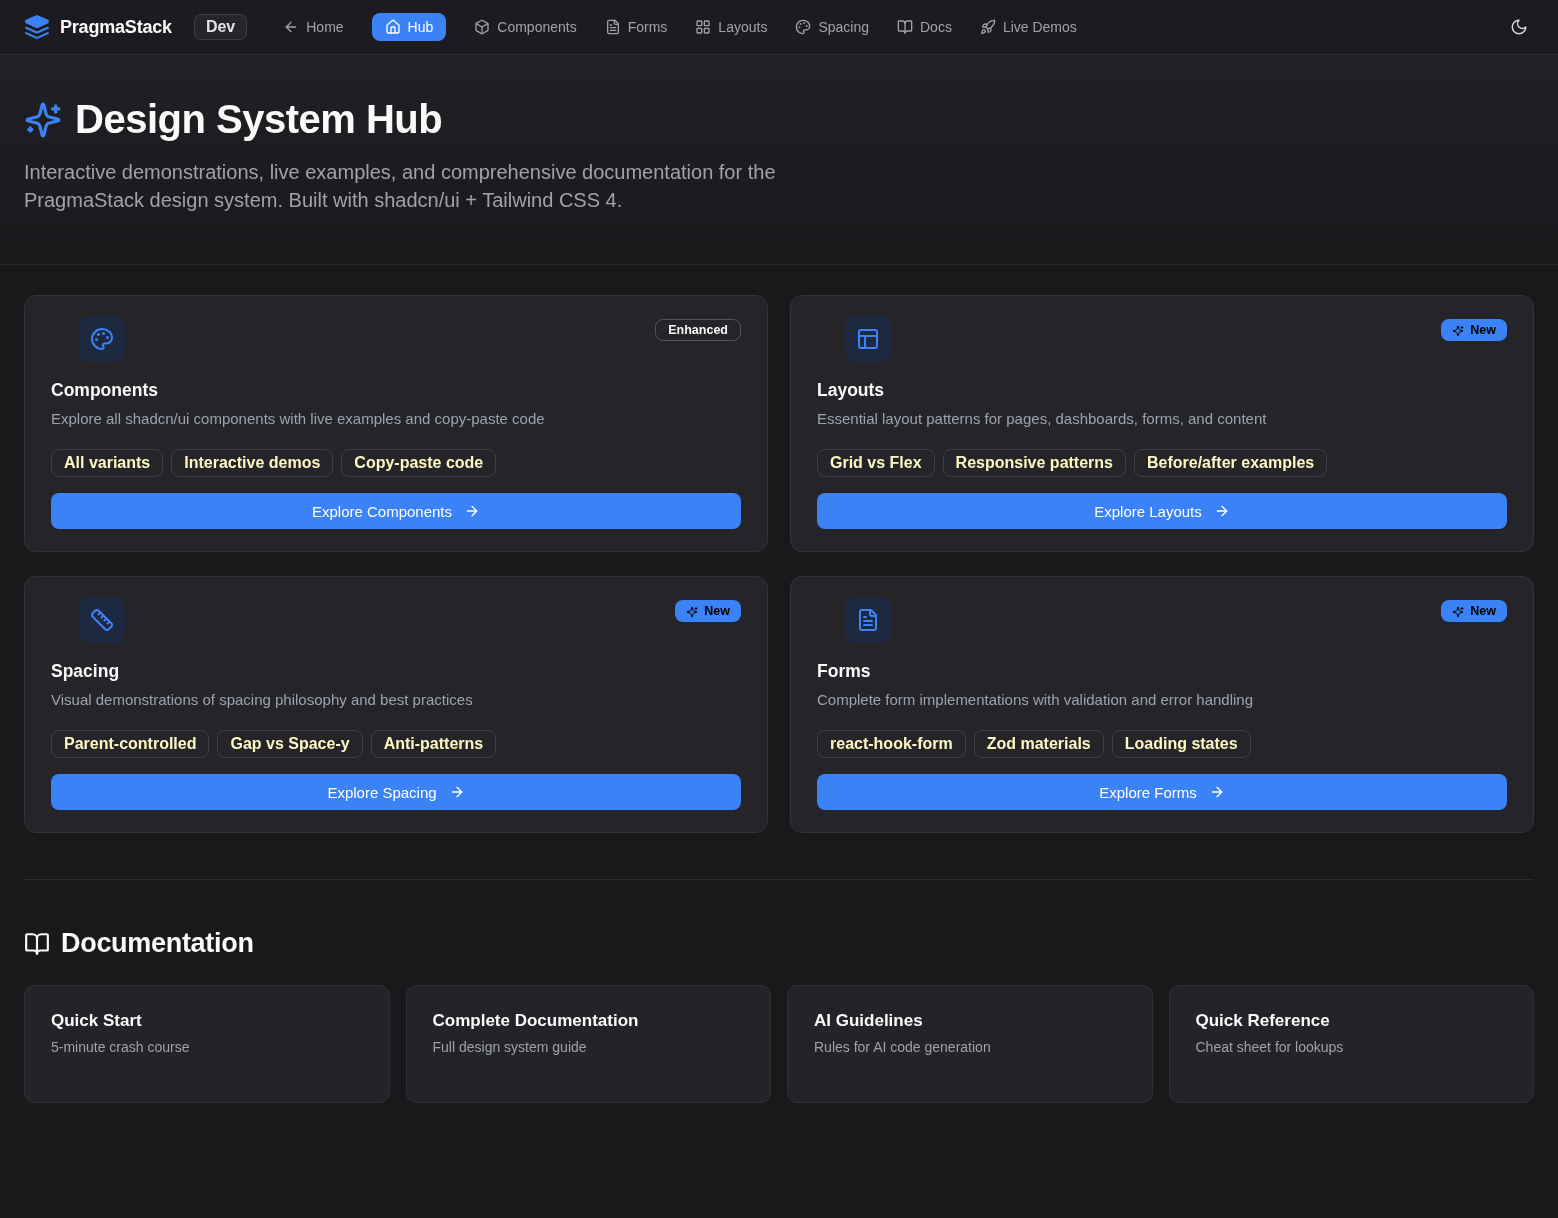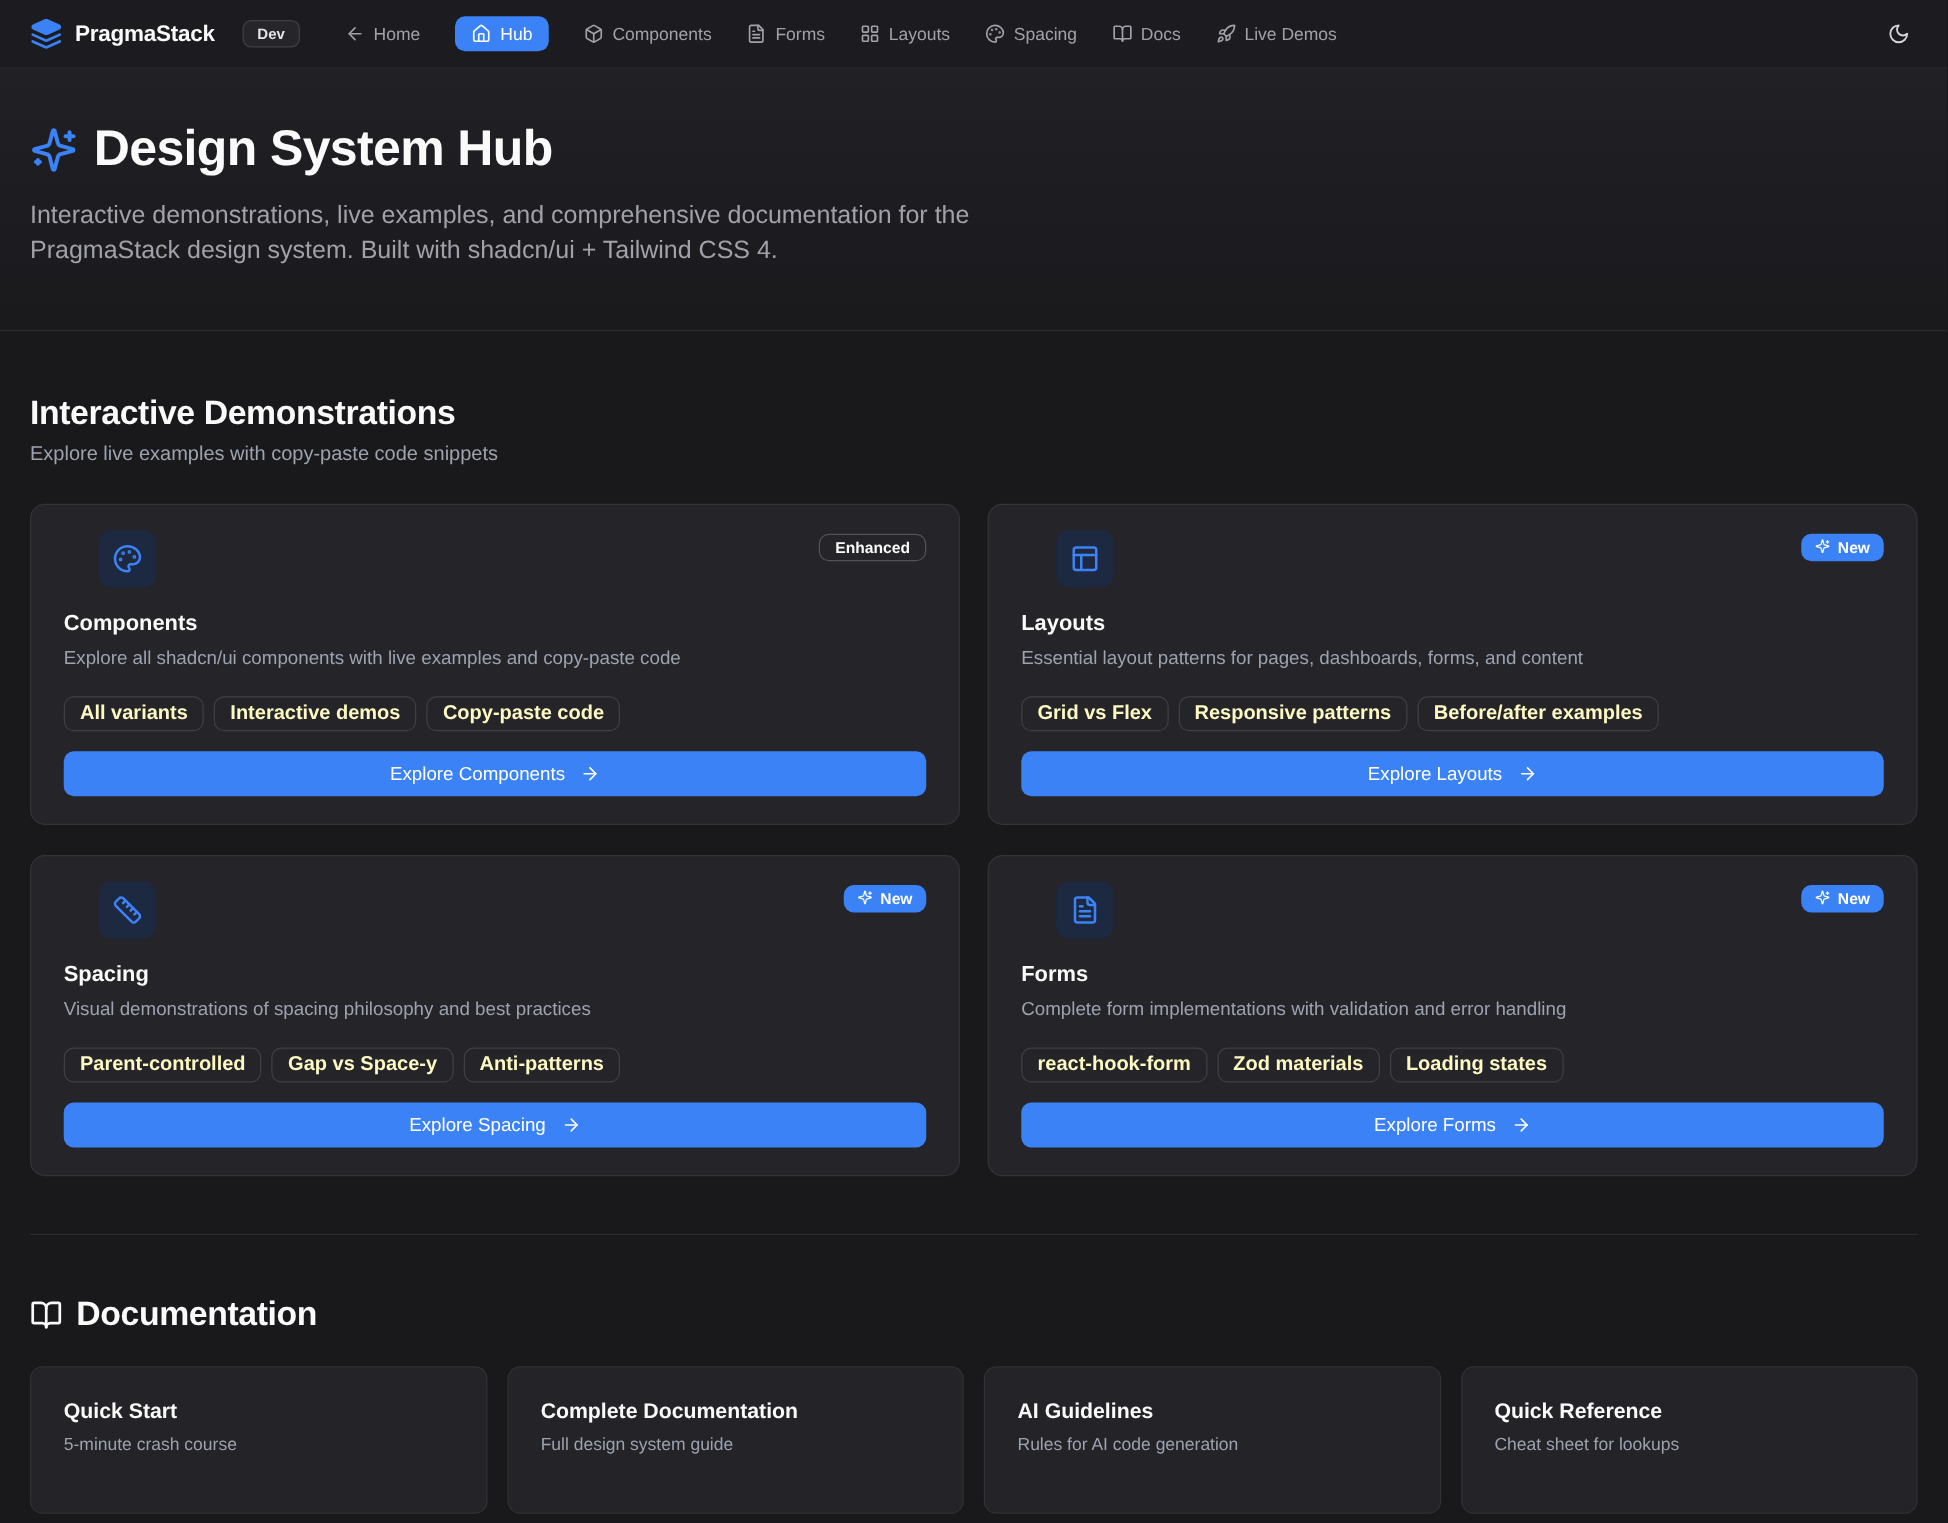--- a/index.html
+++ b/index.html
@@ -18,21 +18,21 @@
     background:#1c1c20;
     border-bottom:1px solid #2d2d31;
     display:flex;
     align-items:center;
     padding:0 24px;
   }
   .brand { display:flex; align-items:center; gap:10px; }
   .brand-name { font-size:18px; font-weight:700; letter-spacing:-0.2px; }
   .env-badge {
     margin-left:12px;
-    font-size:12px; font-weight:600;
+    font-size:16px; font-weight:600;
     color:#e4e4e7;
     background:#26262a;
     border:1px solid #3f3f46;
     border-radius:7px;
     padding:3px 11px;
   }
   .nav { display:flex; align-items:center; margin-left:36px; gap:28px; }
   .nav-item {
     display:flex; align-items:center; gap:7px;
     color:#a1a1aa; font-size:14px; font-weight:500;
@@ -90,24 +90,24 @@
     display:flex; align-items:center; justify-content:center;
     color:#3d82f6;
   }
   .icon-tile svg { width:24px; height:24px; }
   .badge-outline {
     border:1px solid #52525b; border-radius:8px;
     padding:3px 12px; font-size:12.5px; font-weight:600; color:#fafafa;
     margin-top:3px;
   }
   .badge-new {
-    background:#3b82f6; color:#ffffff;
+    background:#3b82f6; color:#000000;
     border-radius:8px; padding:4px 11px;
     font-size:12.5px; font-weight:600;
-    display:flex; align-items:flex-start; gap:6px;
+    display:flex; align-items:flex-end; gap:6px;
     margin-top:3px;
   }
   .badge-new svg { width:12px; height:12px; }
   .demo-card h3 { margin-top:18px; font-size:17.5px; font-weight:700; }
   .demo-card .card-desc { margin-top:9px; font-size:15px; color:#9ca3af; }
   .tags { margin-top:22px; display:flex; gap:8px; }
   .tag {
     border:1px solid #3f3f46; border-radius:8px;
     padding:4px 12px; font-size:16px; font-weight:600; color:#fef9c3;
     white-space:nowrap;
@@ -274,24 +274,20 @@
           <path d="M5 18H3"></path>
         </svg>
     </span>
     <h1 class="hero-title">Design System Hub</h1>
   </div>
   <p class="hero-desc">Interactive demonstrations, live examples, and comprehensive documentation for the PragmaStack design system. Built with shadcn/ui + Tailwind CSS 4.</p>
 </section>
 
 <main class="content">
 
-  <div class="section-head">
-    <h2 class="section-title">Interactive Demonstrations</h2>
-    <p class="section-sub">Explore live examples with copy-paste code snippets</p>
-  </div>
 
   <div class="demo-grid">
 
     <div class="demo-card">
       <div class="card-top">
         <div class="icon-tile">
           <svg viewBox="0 0 24 24" fill="none" stroke="currentColor" stroke-width="2" stroke-linecap="round" stroke-linejoin="round">
               <circle cx="13.5" cy="6.5" r=".5" fill="currentColor"></circle>
               <circle cx="17.5" cy="10.5" r=".5" fill="currentColor"></circle>
               <circle cx="8.5" cy="7.5" r=".5" fill="currentColor"></circle>

